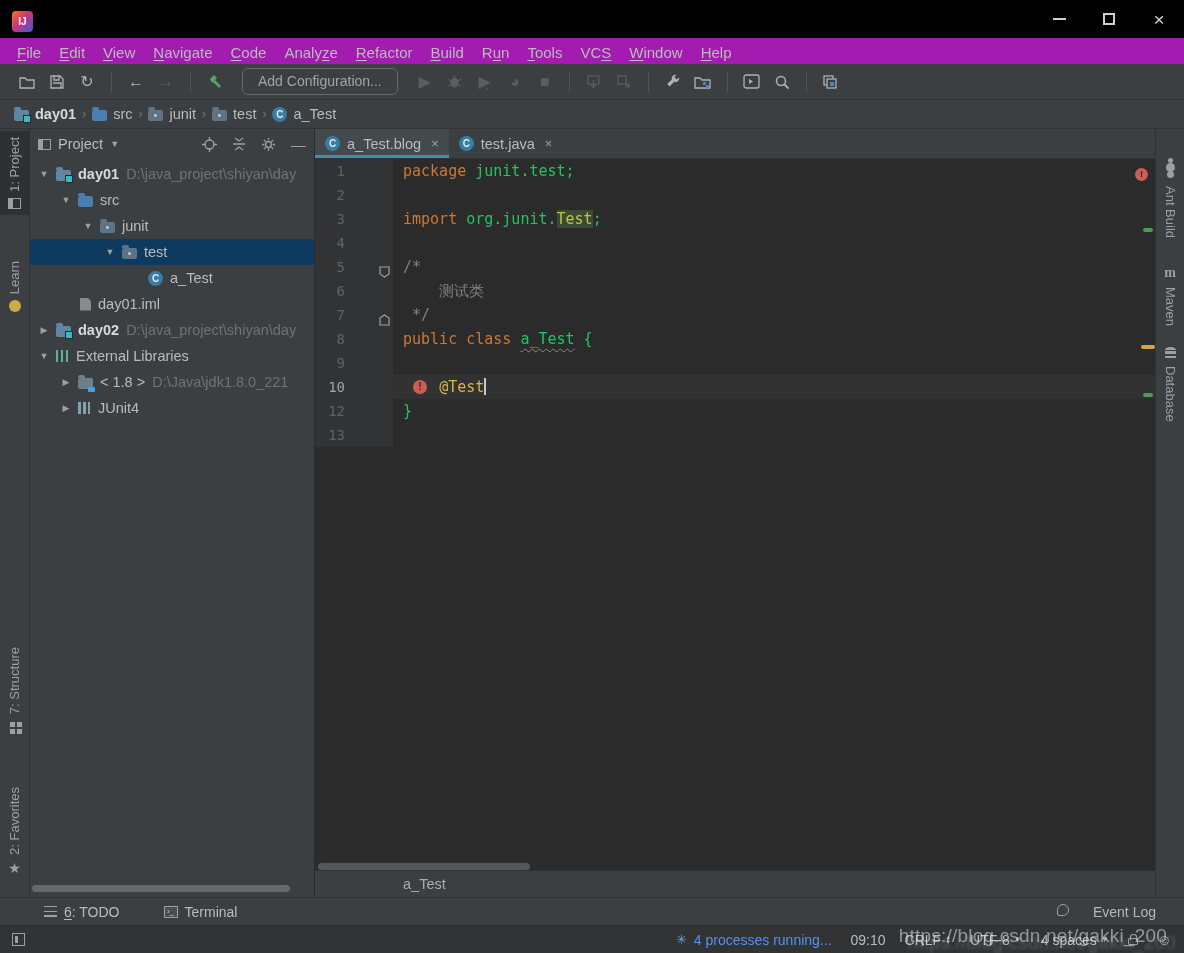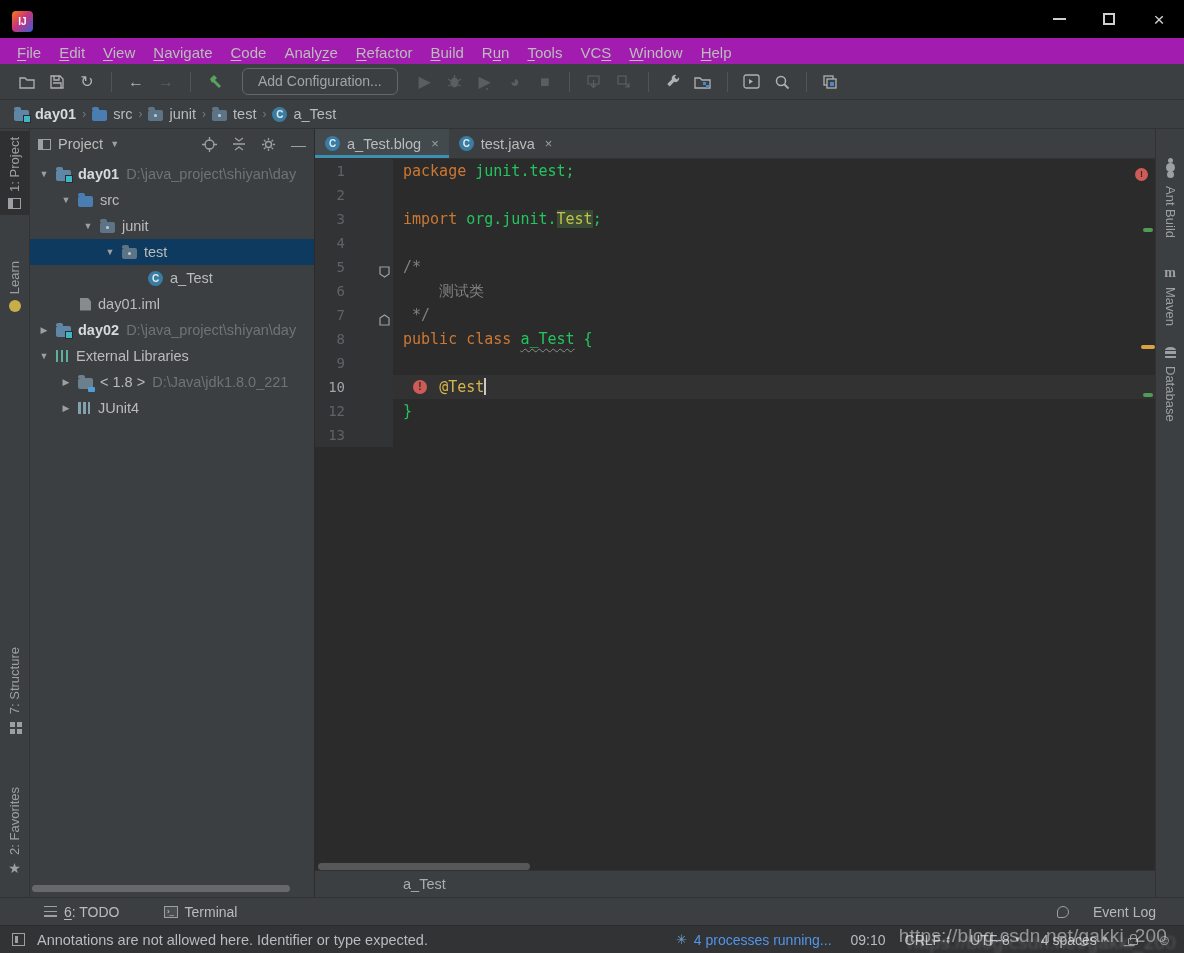--- a/index.html
+++ b/index.html
@@ -149,21 +149,21 @@
 
   
   .bottom-toolbar { position:absolute; top:897px; left:0; width:1184px; height:28px; background:#3c3f41;
     border-top:1px solid #323232; display:flex; align-items:center; color:#bbbbbb; font-size:14px; }
   .bt-item { display:flex; align-items:center; gap:7px; margin-left:44px; }
   .bt-item u { text-underline-offset:2px; }
   .todo-ic { width:13px; height:11px;
     background:repeating-linear-gradient(to bottom,#9da0a2 0 1.5px,transparent 1.5px 4.6px); }
   .term-ic { width:14px; height:12px; border:1px solid #9da0a2; background:#4b4e50;
     color:#cfd2d4; font-size:8px; line-height:10px; text-align:center; }
-  .event-log { margin-left:auto; margin-right:28px; display:flex; align-items:center; gap:24px; color:#b3b7b9; }
+  .event-log { margin-left:auto; margin-right:28px; display:flex; align-items:flex-start; gap:24px; color:#b3b7b9; }
   .bubble-ic { width:12px; height:12px; border:1.5px solid #9da0a2; border-radius:50% 50% 50% 2px; }
 
   .statusbar { position:absolute; top:925px; left:0; width:1184px; height:28px; background:#313335;
     border-top:1px solid #2b2b2b; display:flex; align-items:center; color:#b8bcbe; font-size:14.5px; }
   .sb-win-ic { width:13px; height:13px; border:1px solid #9da0a2; margin:0 12px; position:relative; flex:none; }
   .sb-win-ic::before { content:""; position:absolute; left:2px; top:2px; bottom:2px; width:3px; background:#9da0a2; }
   .sb-right { margin-left:auto; display:flex; align-items:center; gap:19px; margin-right:12px; font-size:14px; }
   .sb-link { color:#5394ec; display:flex; align-items:center; gap:7px; }
   .spinner { color:#6e9fd1; font-size:13px; }
   .sb-widget { display:flex; align-items:center; gap:4px; }
@@ -529,21 +529,20 @@
     <span>Terminal</span>
   </span>
   <span class="event-log">
     <span class="bubble-ic"></span>
     <span>Event Log</span>
   </span>
 </div>
 
 <div class="statusbar">
   <span class="sb-win-ic"></span>
-  <span>Annotations are not allowed here. Identifier or type expected.</span>
   <span class="sb-right">
     <span class="sb-link">
       <span class="spinner">✳</span>
       <span>4 processes running...</span>
     </span>
     <span class="sb-widget">
         <span>09:10</span>
       </span>
     <span class="sb-widget">
       <span>CRLF</span>

